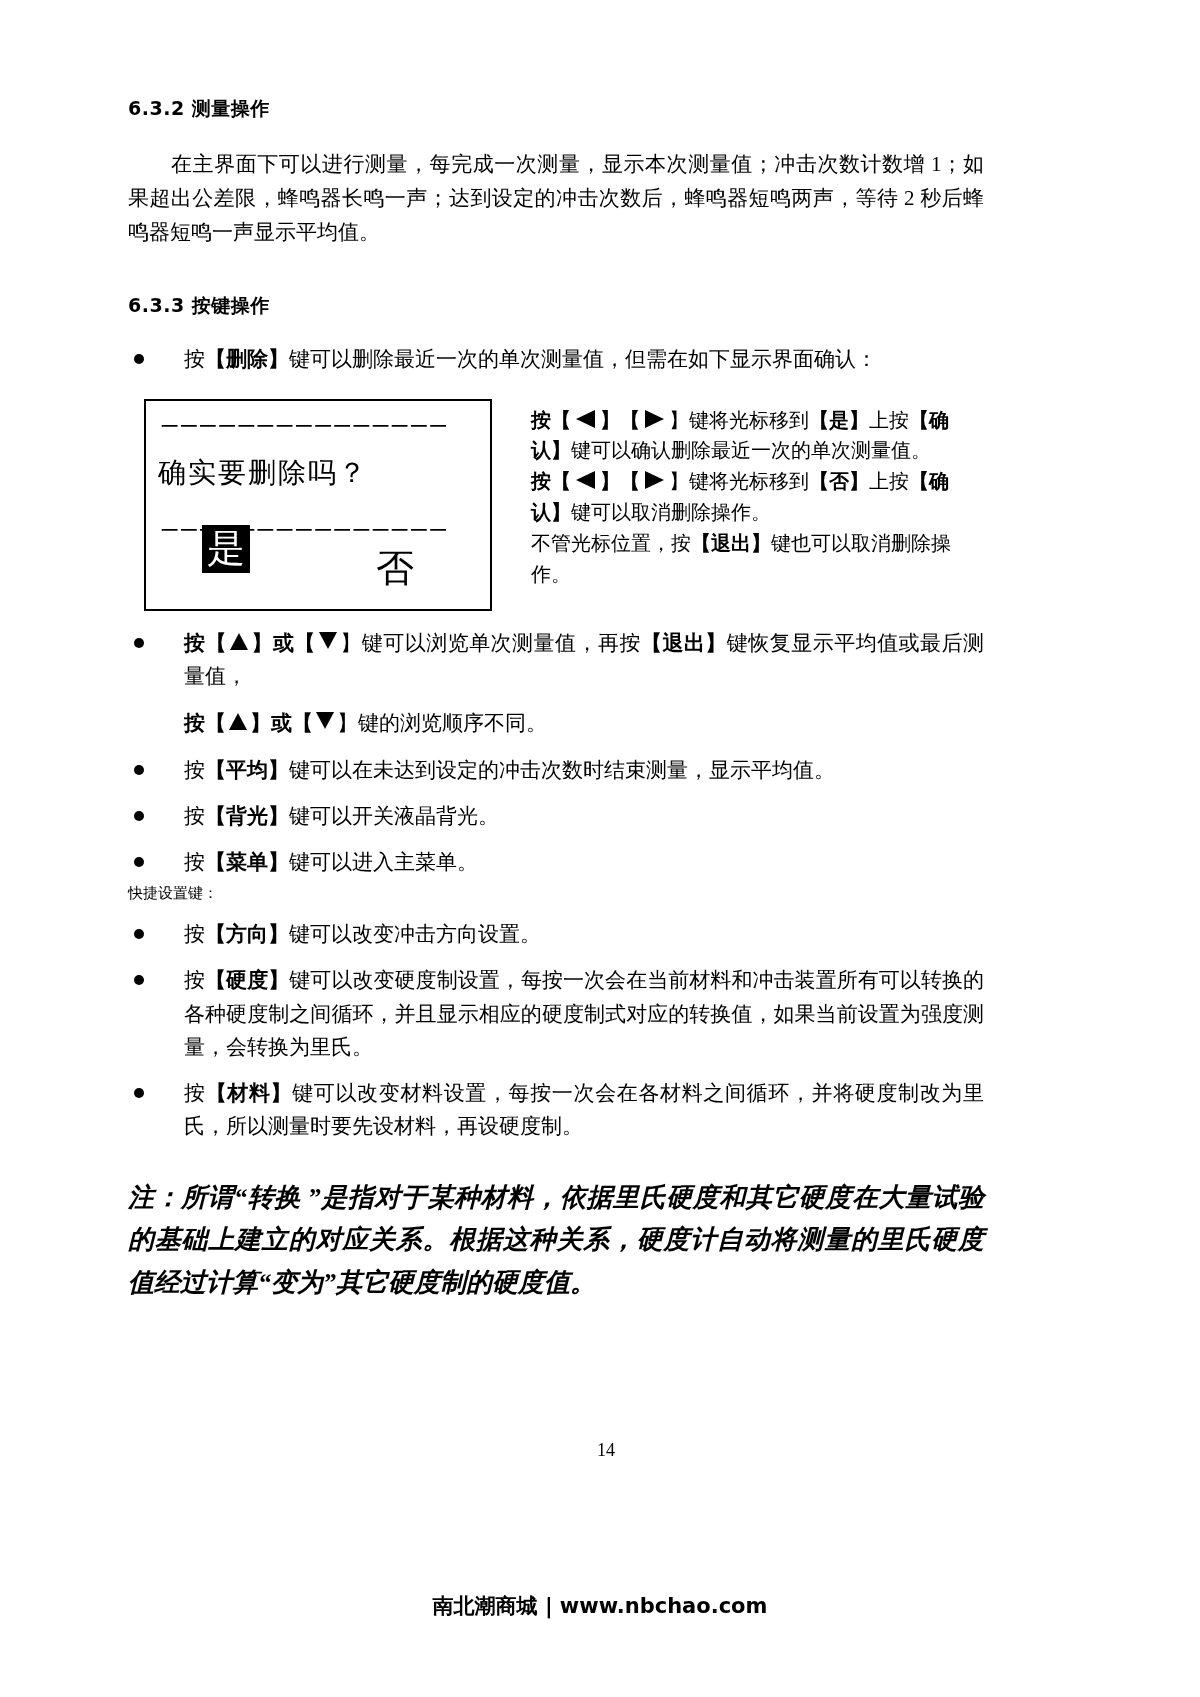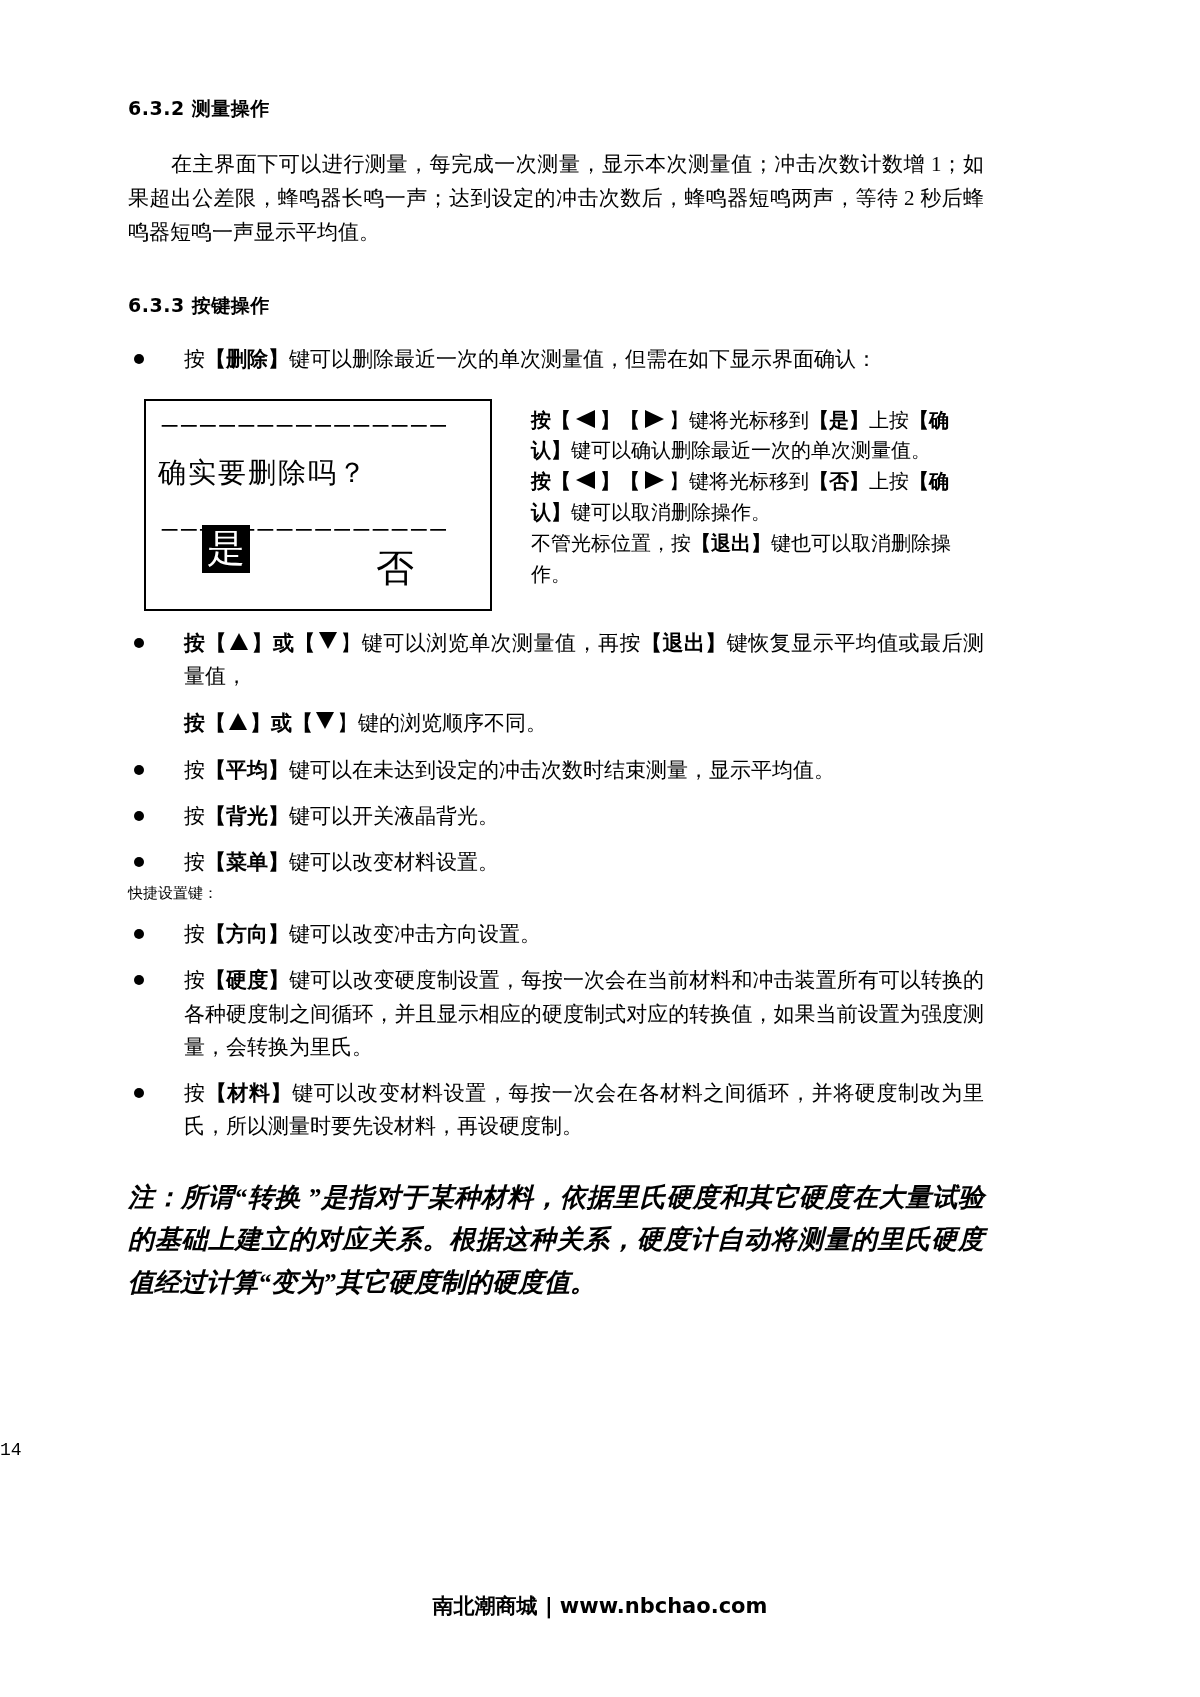--- a/index.html
+++ b/index.html
@@ -210,25 +210,26 @@
     line-height: 1.62;
     margin: 34px 0 0 0;
     text-align: justify;
     text-justify: inter-ideograph;
   }
   .note .lead { display: inline; }
 
   
   .page-number {
     position: absolute;
-    left: 0;
+    left: 12px;
     right: 0;
     top: 1440px;
+    text-align: center;
     font-size: 18px;
-    font-family: Liberation Mono, monospace;
+    font-family: Liberation Serif, serif;
   }
   .footer {
     position: absolute;
     left: 0;
     right: 0;
     top: 1592px;
     text-align: center;
     font-size: 21px;
     font-weight: bold;
     font-family: "DejaVu Sans", "Liberation Sans", sans-serif;
@@ -290,21 +291,21 @@
       <span>按</span><b>【平均】</b><span>键可以在未达到设定的冲击次数时结束测量，显示平均值。</span>
     </div>
 
     <div class="bullet tight">
       <span class="dot"></span>
       <span>按</span><b>【背光】</b><span>键可以开关液晶背光。</span>
     </div>
 
     <div class="bullet tight">
       <span class="dot"></span>
-      <span>按</span><b>【菜单】</b><span>键可以改变材料设置。</span>
+      <span>按</span><b>【菜单】</b><span>键可以进入主菜单。</span>
     </div>
 
     <div class="plainline">快捷设置键：</div>
 
     <div class="bullet tight">
       <span class="dot"></span>
       <span>按</span><b>【方向】</b><span>键可以改变冲击方向设置。</span>
     </div>
 
     <div class="bullet">

